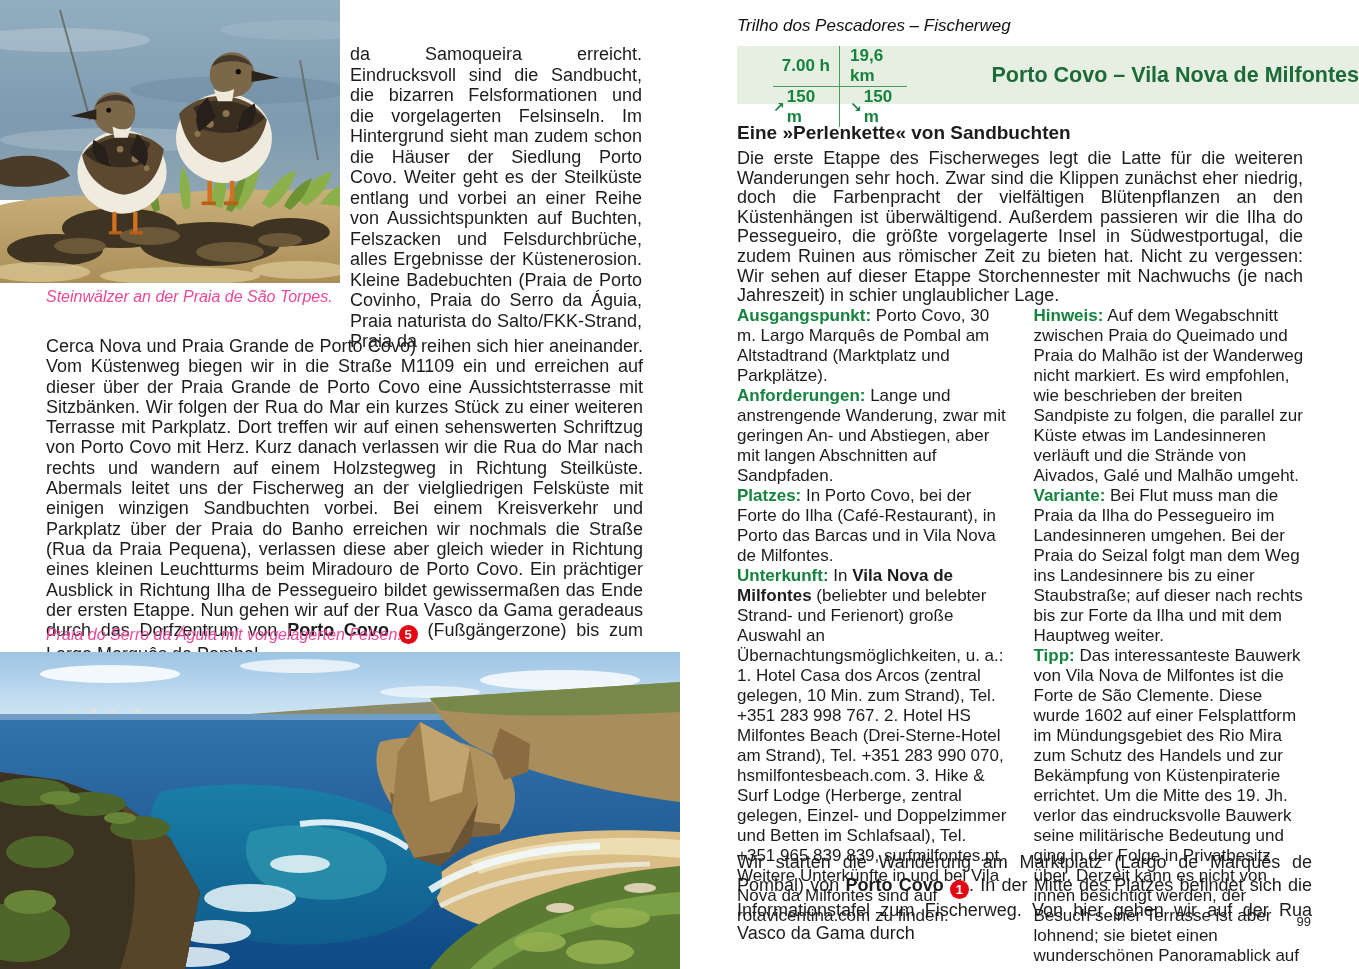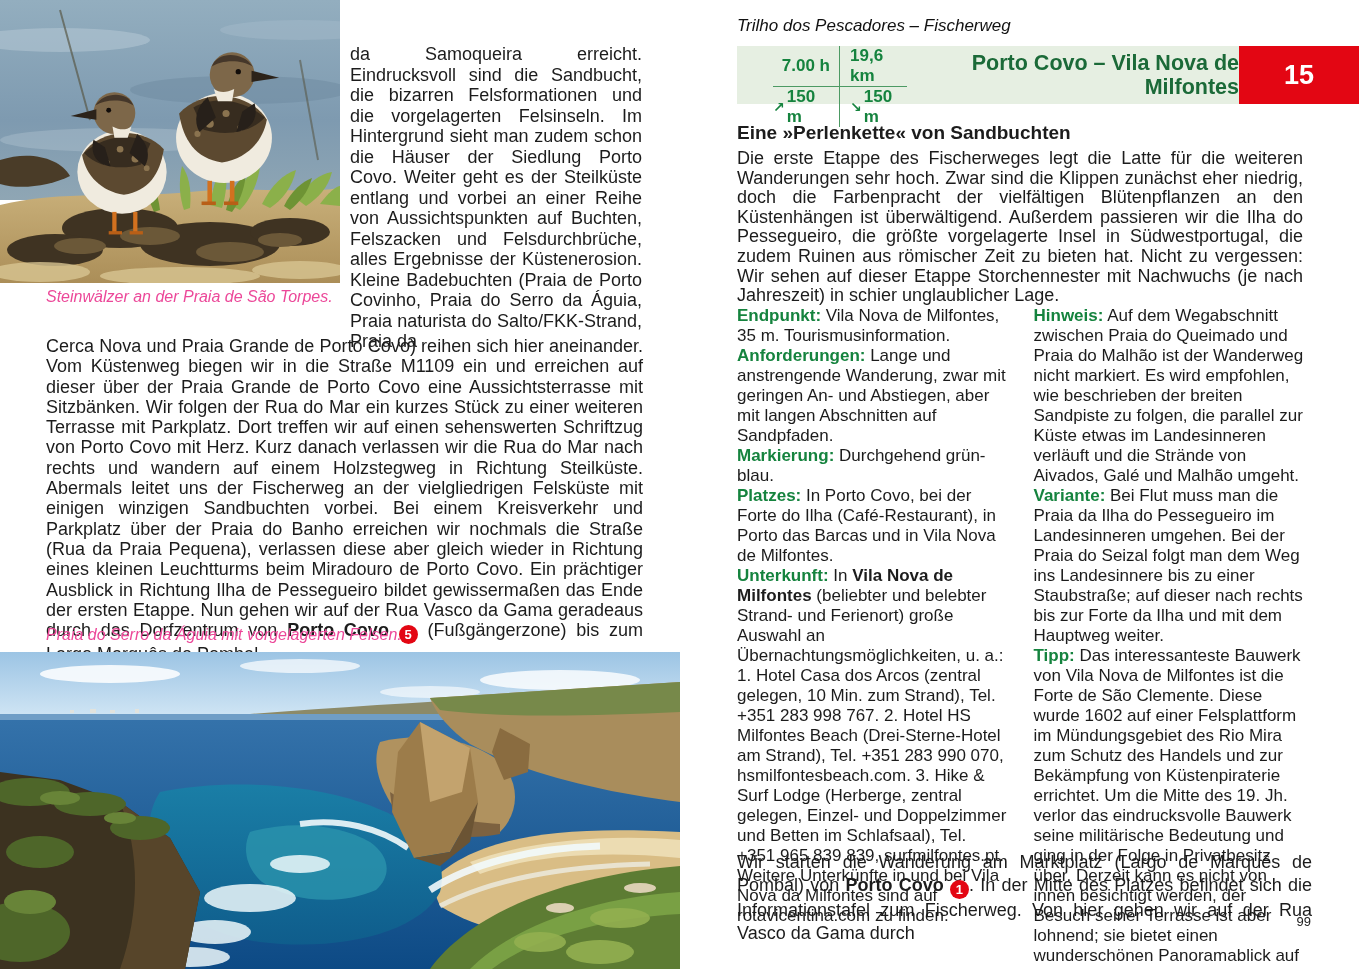--- a/index.html
+++ b/index.html
@@ -241,32 +241,30 @@
     <div class="cell c3">
         <span class="arrow">↗</span>
         <span>150 m</span>
       </div>
     <div class="cell c4">
         <span class="arrow">↘</span>
         <span>150 m</span>
       </div>
   </div>
   <div class="route-title">Porto Covo – Vila Nova de Milfontes</div>
-  <div class="stage-box">15</div>
 </div>
 
 <div class="abs heading">Eine »Perlenkette« von Sandbuchten</div>
 
 <div class="abs intro">Die erste Etappe des Fischerweges legt die Latte für die weiteren Wanderungen sehr hoch. Zwar sind die Klippen zunächst eher niedrig, doch die Farbenpracht der vielfältigen Blütenpflanzen an den Küstenhängen ist überwältigend. Außerdem passieren wir die Ilha do Pessegueiro, die größte vorgelagerte Insel in Südwestportugal, die zudem Ruinen aus römischer Zeit zu bieten hat. Nicht zu vergessen: Wir sehen auf dieser Etappe Storchennester mit Nachwuchs (je nach Jahreszeit) in schier unglaublicher Lage.</div>
 
 <div class="abs info-cols">
   <div class="info-col">
-      <p><span class="ilabel">Endpunkt:</span><span> Vila Nova de Milfontes, 35 m. Tourismusinformation.</span></p>
+      <p><span class="ilabel">Ausgangspunkt:</span><span> Porto Covo, 30 m. Largo Marquês de Pombal am Altstadtrand (Marktplatz und Parkplätze).</span></p>
       <p><span class="ilabel">Anforderungen:</span><span> Lange und anstrengende Wanderung, zwar mit geringen An- und Abstiegen, aber mit langen Abschnitten auf Sandpfaden.</span></p>
-      <p><span class="ilabel">Markierung:</span><span> Durchgehend grün-blau.</span></p>
       <p><span class="ilabel">Platzes:</span><span> In Porto Covo, bei der Forte do Ilha (Café-Restaurant), in Porto das Barcas und in Vila Nova de Milfontes.</span></p>
       <p><span class="ilabel">Unterkunft:</span><span> In </span><span class="b">Vila Nova de Milfontes</span><span> (beliebter und belebter Strand- und Ferienort) große Auswahl an Übernachtungsmöglichkeiten, u. a.: 1. Hotel Casa dos Arcos (zentral gelegen, 10 Min. zum Strand), Tel. +351 283 998 767. 2. Hotel HS Milfontes Beach (Drei-Sterne-Hotel am Strand), Tel. +351 283 990 070, hsmilfontesbeach.com. 3. Hike &amp; Surf Lodge (Herberge, zentral gelegen, Einzel- und Doppelzimmer und Betten im Schlafsaal), Tel. +351 965 839 839, surfmilfontes.pt. Weitere Unterkünfte in und bei Vila Nova da Milfontes sind auf rotavicentina.com zu finden.</span></p>
     </div>
   <div class="info-col">
       <p><span class="ilabel">Hinweis:</span><span> Auf dem Wegabschnitt zwischen Praia do Queimado und Praia do Malhão ist der Wanderweg nicht markiert. Es wird empfohlen, wie beschrieben der breiten Sandpiste zu folgen, die parallel zur Küste etwas im Landesinneren verläuft und die Strände von Aivados, Galé und Malhão umgeht.</span></p>
       <p><span class="ilabel">Variante:</span><span> Bei Flut muss man die Praia da Ilha do Pessegueiro im Landesinneren umgehen. Bei der Praia do Seizal folgt man dem Weg ins Landesinnere bis zu einer Staubstraße; auf dieser nach rechts bis zur Forte da Ilha und mit dem Hauptweg weiter.</span></p>
       <p><span class="ilabel">Tipp:</span><span> Das interessanteste Bauwerk von Vila Nova de Milfontes ist die Forte de São Clemente. Diese wurde 1602 auf einer Felsplattform im Mündungsgebiet des Rio Mira zum Schutz des Handels und zur Bekämpfung von Küstenpiraterie errichtet. Um die Mitte des 19. Jh. verlor das eindrucksvolle Bauwerk seine militärische Bedeutung und ging in der Folge in Privatbesitz über. Derzeit kann es nicht von innen besichtigt werden, der Besuch seiner Terrasse ist aber lohnend; sie bietet einen wunderschönen Panoramablick auf die Küste und die Flussmündung.</span></p>
     </div>
 </div>
 

